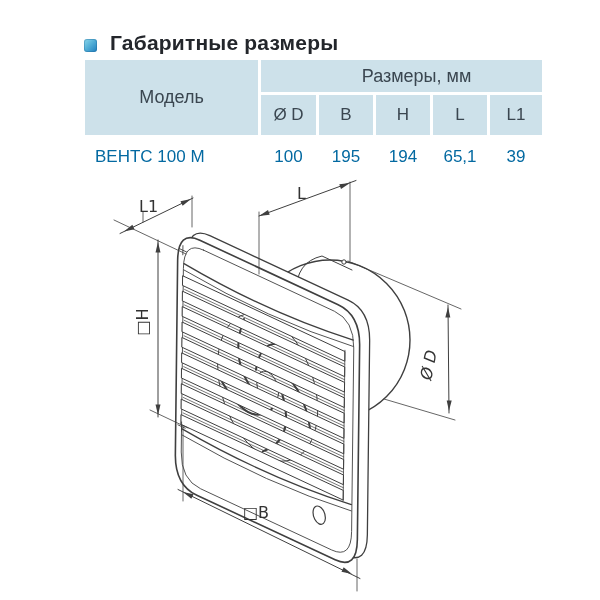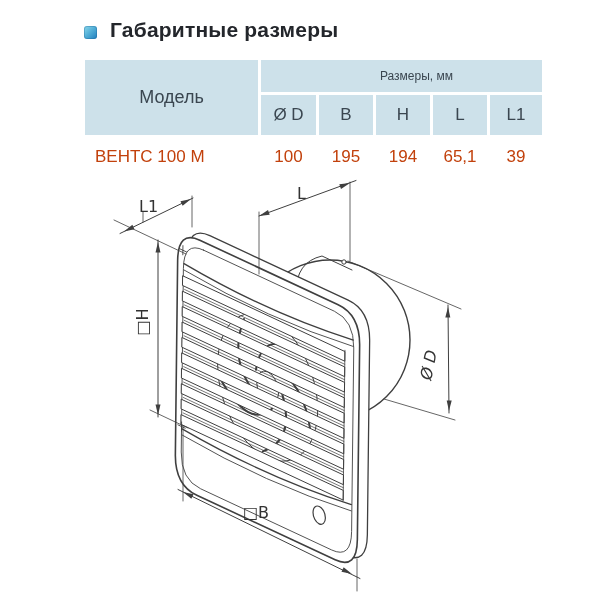--- a/index.html
+++ b/index.html
@@ -1,37 +1,37 @@
 <!DOCTYPE html>
 <html><head>
 <meta charset="utf-8">
 <style>
   html,body{margin:0;padding:0;}
   body{
     width:600px;height:600px;position:relative;background:#ffffff;
     font-family:"Liberation Sans", sans-serif;overflow:hidden;
   }
-  .page-header{position:absolute;left:84px;top:18px;display:flex;align-items:center;}
+  .page-header{position:absolute;left:84px;top:31px;display:flex;align-items:center;}
   .title-icon{
     width:13px;height:13px;border-radius:3px;margin-right:13px;margin-top:4px;
     background:linear-gradient(135deg,#8ed9ec 0%,#55b1d8 45%,#1e7dbd 100%);
     box-shadow:inset 0 0 0 1px rgba(30,100,150,.35);
   }
   .page-title{font-size:21px;font-weight:bold;color:#23262b;letter-spacing:.2px;}
   .dim-table{
     position:absolute;left:82px;top:57px;border-collapse:separate;border-spacing:3px;
     color:#3a4650;
   }
   .dim-table td{text-align:center;vertical-align:middle;}
   .hd{background:#cde1ea;}
   .cell-model{width:171px;font-size:18px;}
-  .cell-sizes{height:30px;font-size:12px;padding-left:31px;}
+  .cell-sizes{height:30px;font-size:18px;padding-left:31px;}
   .sub{height:38px;font-size:17px;}
   .c1{width:53px;} .c2{width:52px;} .c3{width:52px;} .c4{width:52px;} .c5{width:50px;}
-  .data-row td{background:#ffffff;height:36px;font-size:17px;color:#c2410c;}
+  .data-row td{background:#ffffff;height:36px;font-size:17px;color:#0369a1;}
   .data-row .model-name{text-align:left;padding-left:10px;}
   .drawing{position:absolute;left:0;top:170px;}
   .drawing .iso *{vector-effect:non-scaling-stroke;}
   .dim-label{font-family:"DejaVu Sans", sans-serif;font-size:16px;fill:#333;}
 </style>
 </head>
 <body>
 
 <div class="page-header">
   <div class="title-icon"></div>

